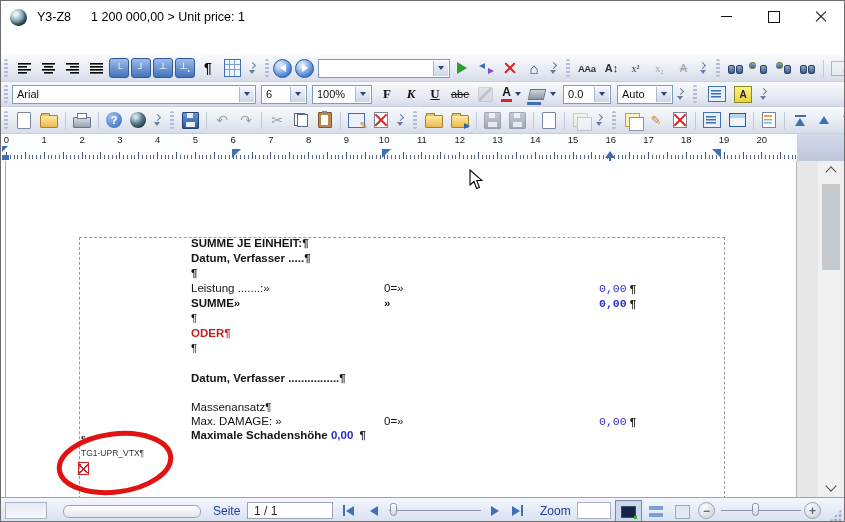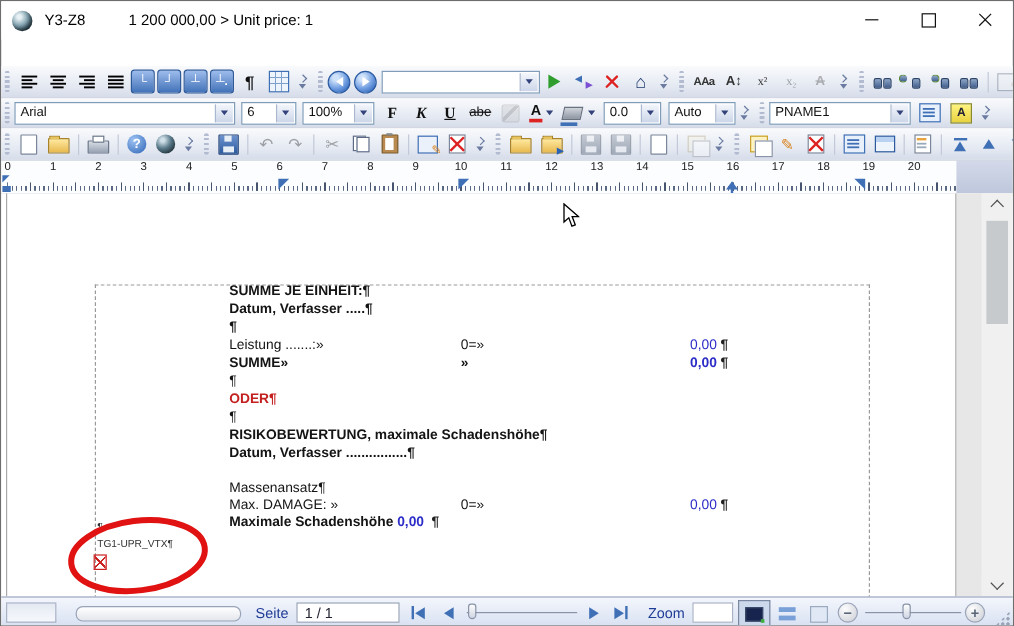--- a/index.html
+++ b/index.html
@@ -3,21 +3,21 @@
 <meta charset="utf-8">
 <style>
   html,body{margin:0;padding:0;background:#cfd4de;font-family:"Liberation Sans",sans-serif;}
   .win{position:relative;width:843px;height:520px;border:1px solid #6d6d6d;background:#fff;overflow:hidden;}
 
   
   .titlebar{position:absolute;left:0;top:0;width:100%;height:32px;background:#fff;display:flex;align-items:center;}
   .app-ico{width:17px;height:17px;border-radius:50%;margin:0 10px 0 9px;flex:none;
     background:radial-gradient(circle at 35% 30%,#e8f2f5 10%,#7fa0ad 45%,#223a46 80%);
     box-shadow:inset -2px -2px 3px rgba(0,0,0,.35);}
-  .ttl{font-size:12.5px;color:#000;margin-right:36px;}
+  .ttl{font-size:12.5px;color:#000;margin-right:20px;}
   .subttl{font-size:12.5px;color:#000;}
   .wbtns{margin-left:auto;display:flex;height:100%;}
   .wbtn{width:47px;height:31px;display:flex;align-items:center;justify-content:center;}
   .gl-min{width:11px;height:1px;background:#111;}
   .gl-max{width:10px;height:10px;border:1px solid #111;}
   .gl-x{position:relative;width:12px;height:12px;}
   .gl-x::before,.gl-x::after{content:"";position:absolute;left:-1px;top:5px;width:14px;height:1.2px;background:#111;}
   .gl-x::before{transform:rotate(45deg);} .gl-x::after{transform:rotate(-45deg);}
 
   
@@ -167,21 +167,21 @@
   .sarr{position:absolute;left:0;width:26px;height:19px;display:flex;align-items:center;justify-content:center;background:#f0f0f0;}
   .chev-u{width:7px;height:7px;border-left:1.6px solid #505050;border-top:1.6px solid #505050;transform:rotate(45deg);margin-top:3px;}
   .chev-dn{width:7px;height:7px;border-left:1.6px solid #505050;border-top:1.6px solid #505050;transform:rotate(225deg);margin-bottom:3px;}
   .sthumb{position:absolute;left:4px;width:18px;top:23px;height:86px;background:#c6cacd;}
 
   .frame{position:absolute;left:78px;top:76px;width:644px;height:261px;
     border-left:1px dashed #999;border-top:1px dashed #999;border-right:1px dashed #999;}
   .dline{position:absolute;left:78px;width:700px;height:14px;font-size:11.5px;color:#141414;white-space:nowrap;}
   .dline .s0{position:absolute;left:112px;}
   .dline .s1{position:absolute;left:305px;}
-  .dline .s2{position:absolute;left:496px;}
+  .dline .s2{position:absolute;left:520px;font-family:Liberation Mono, monospace;}
   .b{font-weight:bold;}
   .red{color:#c41f1f;}
   .blue{color:#2c2cc8;}
   .pil{color:#222;margin-left:3px;font-weight:bold;}
   .sm{position:absolute;font-size:8.5px;color:#333;}
   .anchor{position:absolute;left:77px;top:301px;width:9px;height:11px;border:1px solid #cc2222;
     background:linear-gradient(45deg,transparent 45%,#cc2222 45% 55%,transparent 55%),
     linear-gradient(-45deg,transparent 45%,#cc2222 45% 55%,transparent 55%);}
   .mark{position:absolute;left:50px;top:267px;}
   .cursor{position:absolute;left:468px;top:8px;}
@@ -337,21 +337,21 @@
       </button>
     <span class="sep"></span>
     <button class="tbtn dis">
         <span class="tedit"></span>
       </button>
 
   </div>
 
   <div class="tbar" style="top:81px;height:25px">
     <span class="grip"></span>
-    <div class="combo" style="width:184px">
+    <div class="combo" style="width:244px">
       <span>Arial</span>
       <span class="ca">
           <i class="tri-d"></i>
         </span>
     </div>
     <div class="combo" style="width:46px;margin-left:5px">
       <span>6</span>
       <span class="ca">
           <i class="tri-d"></i>
         </span>
@@ -396,26 +396,20 @@
       <span class="ca">
           <i class="tri-d"></i>
         </span>
     </div>
     <span class="chev">
         <i class="cv"></i>
         <i class="cvd"></i>
       </span>
 
     <span class="grip"></span>
-    <div class="combo" style="width:118px">
-      <span>PNAME1</span>
-      <span class="ca">
-          <i class="tri-d"></i>
-        </span>
-    </div>
     <button class="tbtn" style="margin-left:4px">
         <span class="stylebtn"></span>
       </button>
     <button class="tbtn">
         <span class="hlbtn">A</span>
       </button>
     <span class="chev">
         <i class="cv"></i>
         <i class="cvd"></i>
       </span>
@@ -606,23 +600,20 @@
     </div>
     <div class="dline" style="top:151px">
         <span class="s0">¶</span>
       </div>
     <div class="dline b red" style="top:166px">
         <span class="s0">ODER¶</span>
       </div>
     <div class="dline" style="top:181px">
         <span class="s0">¶</span>
       </div>
-    <div class="dline b" style="top:196px">
-        <span class="s0">RISIKOBEWERTUNG, maximale Schadenshöhe¶</span>
-      </div>
     <div class="dline b" style="top:211px">
         <span class="s0">Datum, Verfasser ................¶</span>
       </div>
     <div class="dline" style="top:240px">
         <span class="s0">Massenansatz¶</span>
       </div>
     <div class="dline" style="top:254px">
       <span class="s0">Max. DAMAGE: »</span>
       <span class="s1">0=»</span>
       <span class="s2"><span class="blue">0,00</span><span class="pil">¶</span></span>

